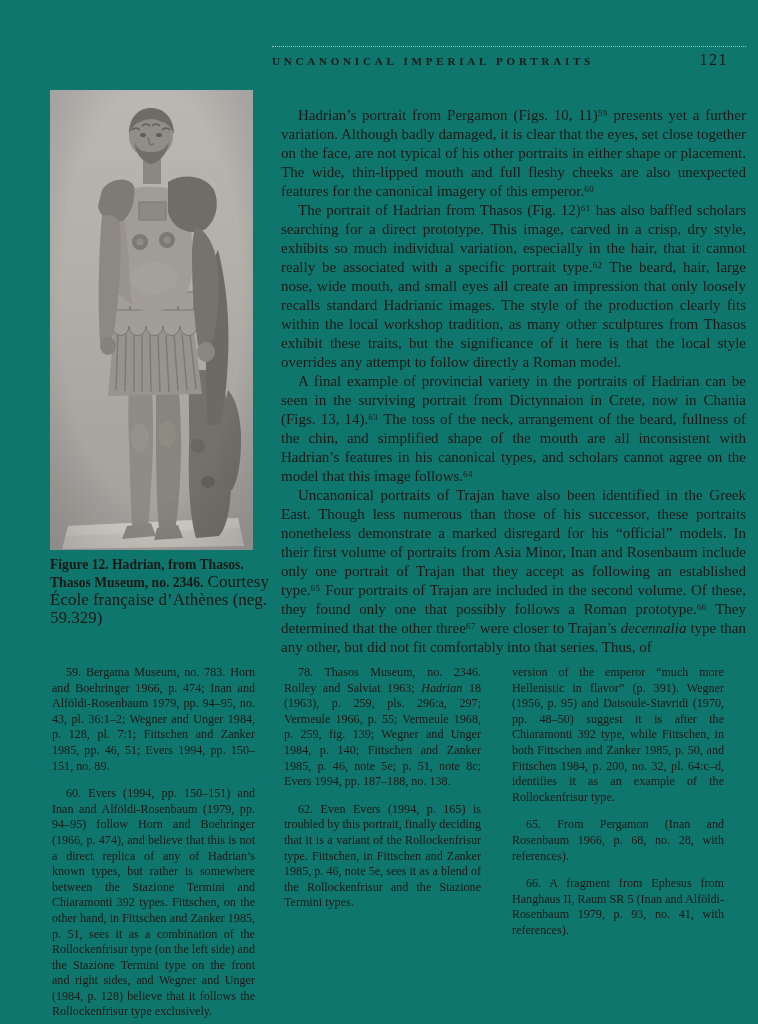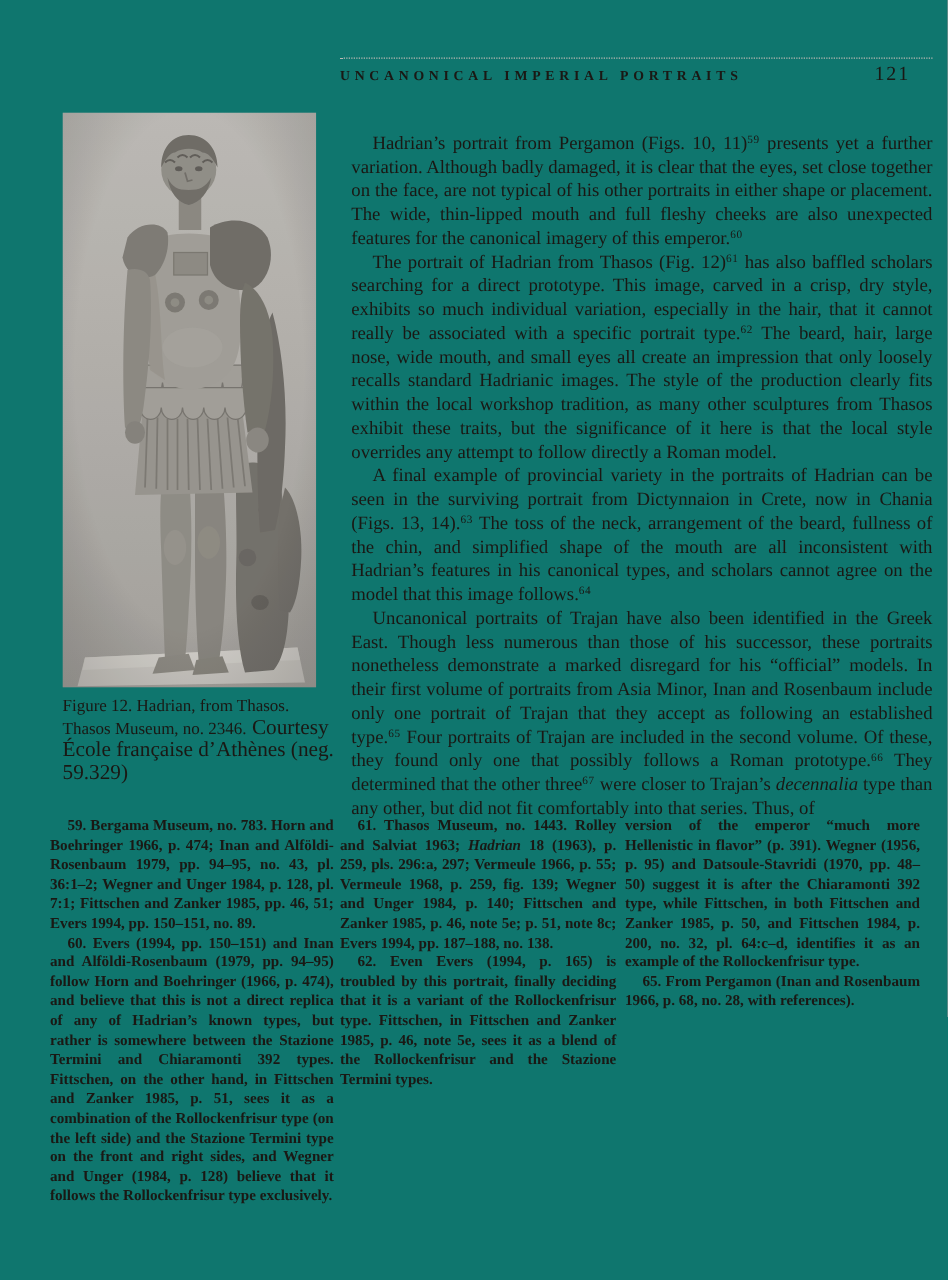--- a/index.html
+++ b/index.html
@@ -12,32 +12,32 @@
   }
   
   .head-rule{position:absolute;left:272px;top:46px;width:474px;border-top:1px dotted #bdbab5;}
   .running-head{position:absolute;left:272px;top:51px;width:456px;display:flex;justify-content:space-between;align-items:baseline;}
   .running-title{font-size:11px;font-weight:bold;letter-spacing:3.8px;white-space:nowrap;}
   .page-num{font-size:16px;letter-spacing:1.5px;}
   
   .photo{position:absolute;left:50px;top:90px;width:203px;height:460px;}
   .photo svg{display:block;width:100%;height:100%;}
   .caption{position:absolute;left:50px;top:556px;width:222px;font-size:12.2px;line-height:16.6px;text-align:left;}
-  .cap-bold{font-weight:normal;font-size:13.6px;line-height:18px;}
+  .cap-bold{font-weight:bold;font-size:13.6px;line-height:18px;}
   .cap-normal{font-size:17px;}
   
   .body-col{position:absolute;left:281px;top:82px;width:465px;font-size:15px;line-height:19px;text-align:justify;margin-top:24px;}
   .body-para{margin:0;text-indent:17px;}
   .body-para sup{font-size:9px;line-height:0;vertical-align:4.5px;letter-spacing:0.5px;}
   
   .fncol{position:absolute;top:653px;font-size:12.1px;line-height:15.6px;text-align:justify;}
   .fncol-1{left:40px;width:227px;}
   .fncol-2{left:272px;width:221px;}
   .fncol-3{left:500px;width:236px;}
-  .footnote{margin:0;font-weight:bold;}
+  .footnote{margin:12px;}
   .footnote.indent{text-indent:14px;}
 </style>
 </head>
 <body>
 
 <div class="page">
 
   <div class="head-rule"></div>
 
   <div class="running-head">
@@ -143,21 +143,22 @@
       <p class="body-para"><span>The portrait of Hadrian from Thasos (Fig. 12)</span><sup>61</sup><span> has also baffled scholars searching for a direct prototype. This image, carved in a crisp, dry style, exhibits so much individual variation, especially in the hair, that it cannot really be associated with a specific portrait type.</span><sup>62</sup><span> The beard, hair, large nose, wide mouth, and small eyes all create an impression that only loosely recalls standard Hadrianic images. The style of the production clearly fits within the local workshop tradition, as many other sculptures from Thasos exhibit these traits, but the significance of it here is that the local style overrides any attempt to follow directly a Roman model.</span></p>
       <p class="body-para"><span>A final example of provincial variety in the portraits of Hadrian can be seen in the surviving portrait from Dictynnaion in Crete, now in Chania (Figs. 13, 14).</span><sup>63</sup><span> The toss of the neck, arrangement of the beard, fullness of the chin, and simplified shape of the mouth are all inconsistent with Hadrian’s features in his canonical types, and scholars cannot agree on the model that this image follows.</span><sup>64</sup></p>
       <p class="body-para"><span>Uncanonical portraits of Trajan have also been identified in the Greek East. Though less numerous than those of his successor, these portraits nonetheless demonstrate a marked disregard for his “official” models. In their first volume of portraits from Asia Minor, Inan and Rosenbaum include only one portrait of Trajan that they accept as following an established type.</span><sup>65</sup><span> Four portraits of Trajan are included in the second volume. Of these, they found only one that possibly follows a Roman prototype.</span><sup>66</sup><span> They determined that the other three</span><sup>67</sup><span> were closer to Trajan’s </span><i>decennalia</i><span> type than any other, but did not fit comfortably into that series. Thus, of</span></p>
     </div>
 
   <div class="fncol fncol-1">
       <p class="footnote indent"><span>59. Bergama Museum, no. 783. Horn and Boehringer 1966, p. 474; Inan and Alföldi-Rosenbaum 1979, pp. 94–95, no. 43, pl. 36:1–2; Wegner and Unger 1984, p. 128, pl. 7:1; Fittschen and Zanker 1985, pp. 46, 51; Evers 1994, pp. 150–151, no. 89.</span></p>
       <p class="footnote indent"><span>60. Evers (1994, pp. 150–151) and Inan and Alföldi-Rosenbaum (1979, pp. 94–95) follow Horn and Boehringer (1966, p. 474), and believe that this is not a direct replica of any of Hadrian’s known types, but rather is somewhere between the Stazione Termini and Chiaramonti 392 types. Fittschen, on the other hand, in Fittschen and Zanker 1985, p. 51, sees it as a combination of the Rollockenfrisur type (on the left side) and the Stazione Termini type on the front and right sides, and Wegner and Unger (1984, p. 128) believe that it follows the Rollockenfrisur type exclusively.</span></p>
     </div>
   <div class="fncol fncol-2">
-      <p class="footnote indent"><span>61. Thasos Museum, no. 1443. Rolley and Salviat 1963; </span><i>Hadrian</i><span> 18 (1963), p. 259, pls. 296:a, 297; Vermeule 1966, p. 55; Vermeule 1968, p. 259, fig. 139; Wegner and Unger 1984, p. 140; Fittschen and Zanker 1985, p. 46, note 5e; p. 51, note 8c; Evers 1994, pp. 187–188, no. 138.</span></p>
+      <p class="footnote indent"><span>78. Thasos Museum, no. 2346. Rolley and Salviat 1963; </span><i>Hadrian</i><span> 18 (1963), p. 259, pls. 296:a, 297; Vermeule 1966, p. 55; Vermeule 1968, p. 259, fig. 139; Wegner and Unger 1984, p. 140; Fittschen and Zanker 1985, p. 46, note 5e; p. 51, note 8c; Evers 1994, pp. 187–188, no. 138.</span></p>
       <p class="footnote indent"><span>62. Even Evers (1994, p. 165) is troubled by this portrait, finally deciding that it is a variant of the Rollockenfrisur type. Fittschen, in Fittschen and Zanker 1985, p. 46, note 5e, sees it as a blend of the Rollockenfrisur and the Stazione Termini types.</span></p>
     </div>
   <div class="fncol fncol-3">
       <p class="footnote"><span>version of the emperor “much more Hellenistic in flavor” (p. 391). Wegner (1956, p. 95) and Datsoule-Stavridi (1970, pp. 48–50) suggest it is after the Chiaramonti 392 type, while Fittschen, in both Fittschen and Zanker 1985, p. 50, and Fittschen 1984, p. 200, no. 32, pl. 64:c–d, identifies it as an example of the Rollockenfrisur type.</span></p>
       <p class="footnote indent"><span>65. From Pergamon (Inan and Rosenbaum 1966, p. 68, no. 28, with references).</span></p>
+      <p class="footnote indent"><span>66. A fragment from Ephesus from Hanghaus II, Raum SR 5 (Inan and Alföldi-Rosenbaum 1979, p. 93, no. 41, with references).</span></p>
     </div>
 
 </div>
 
 </body></html>

